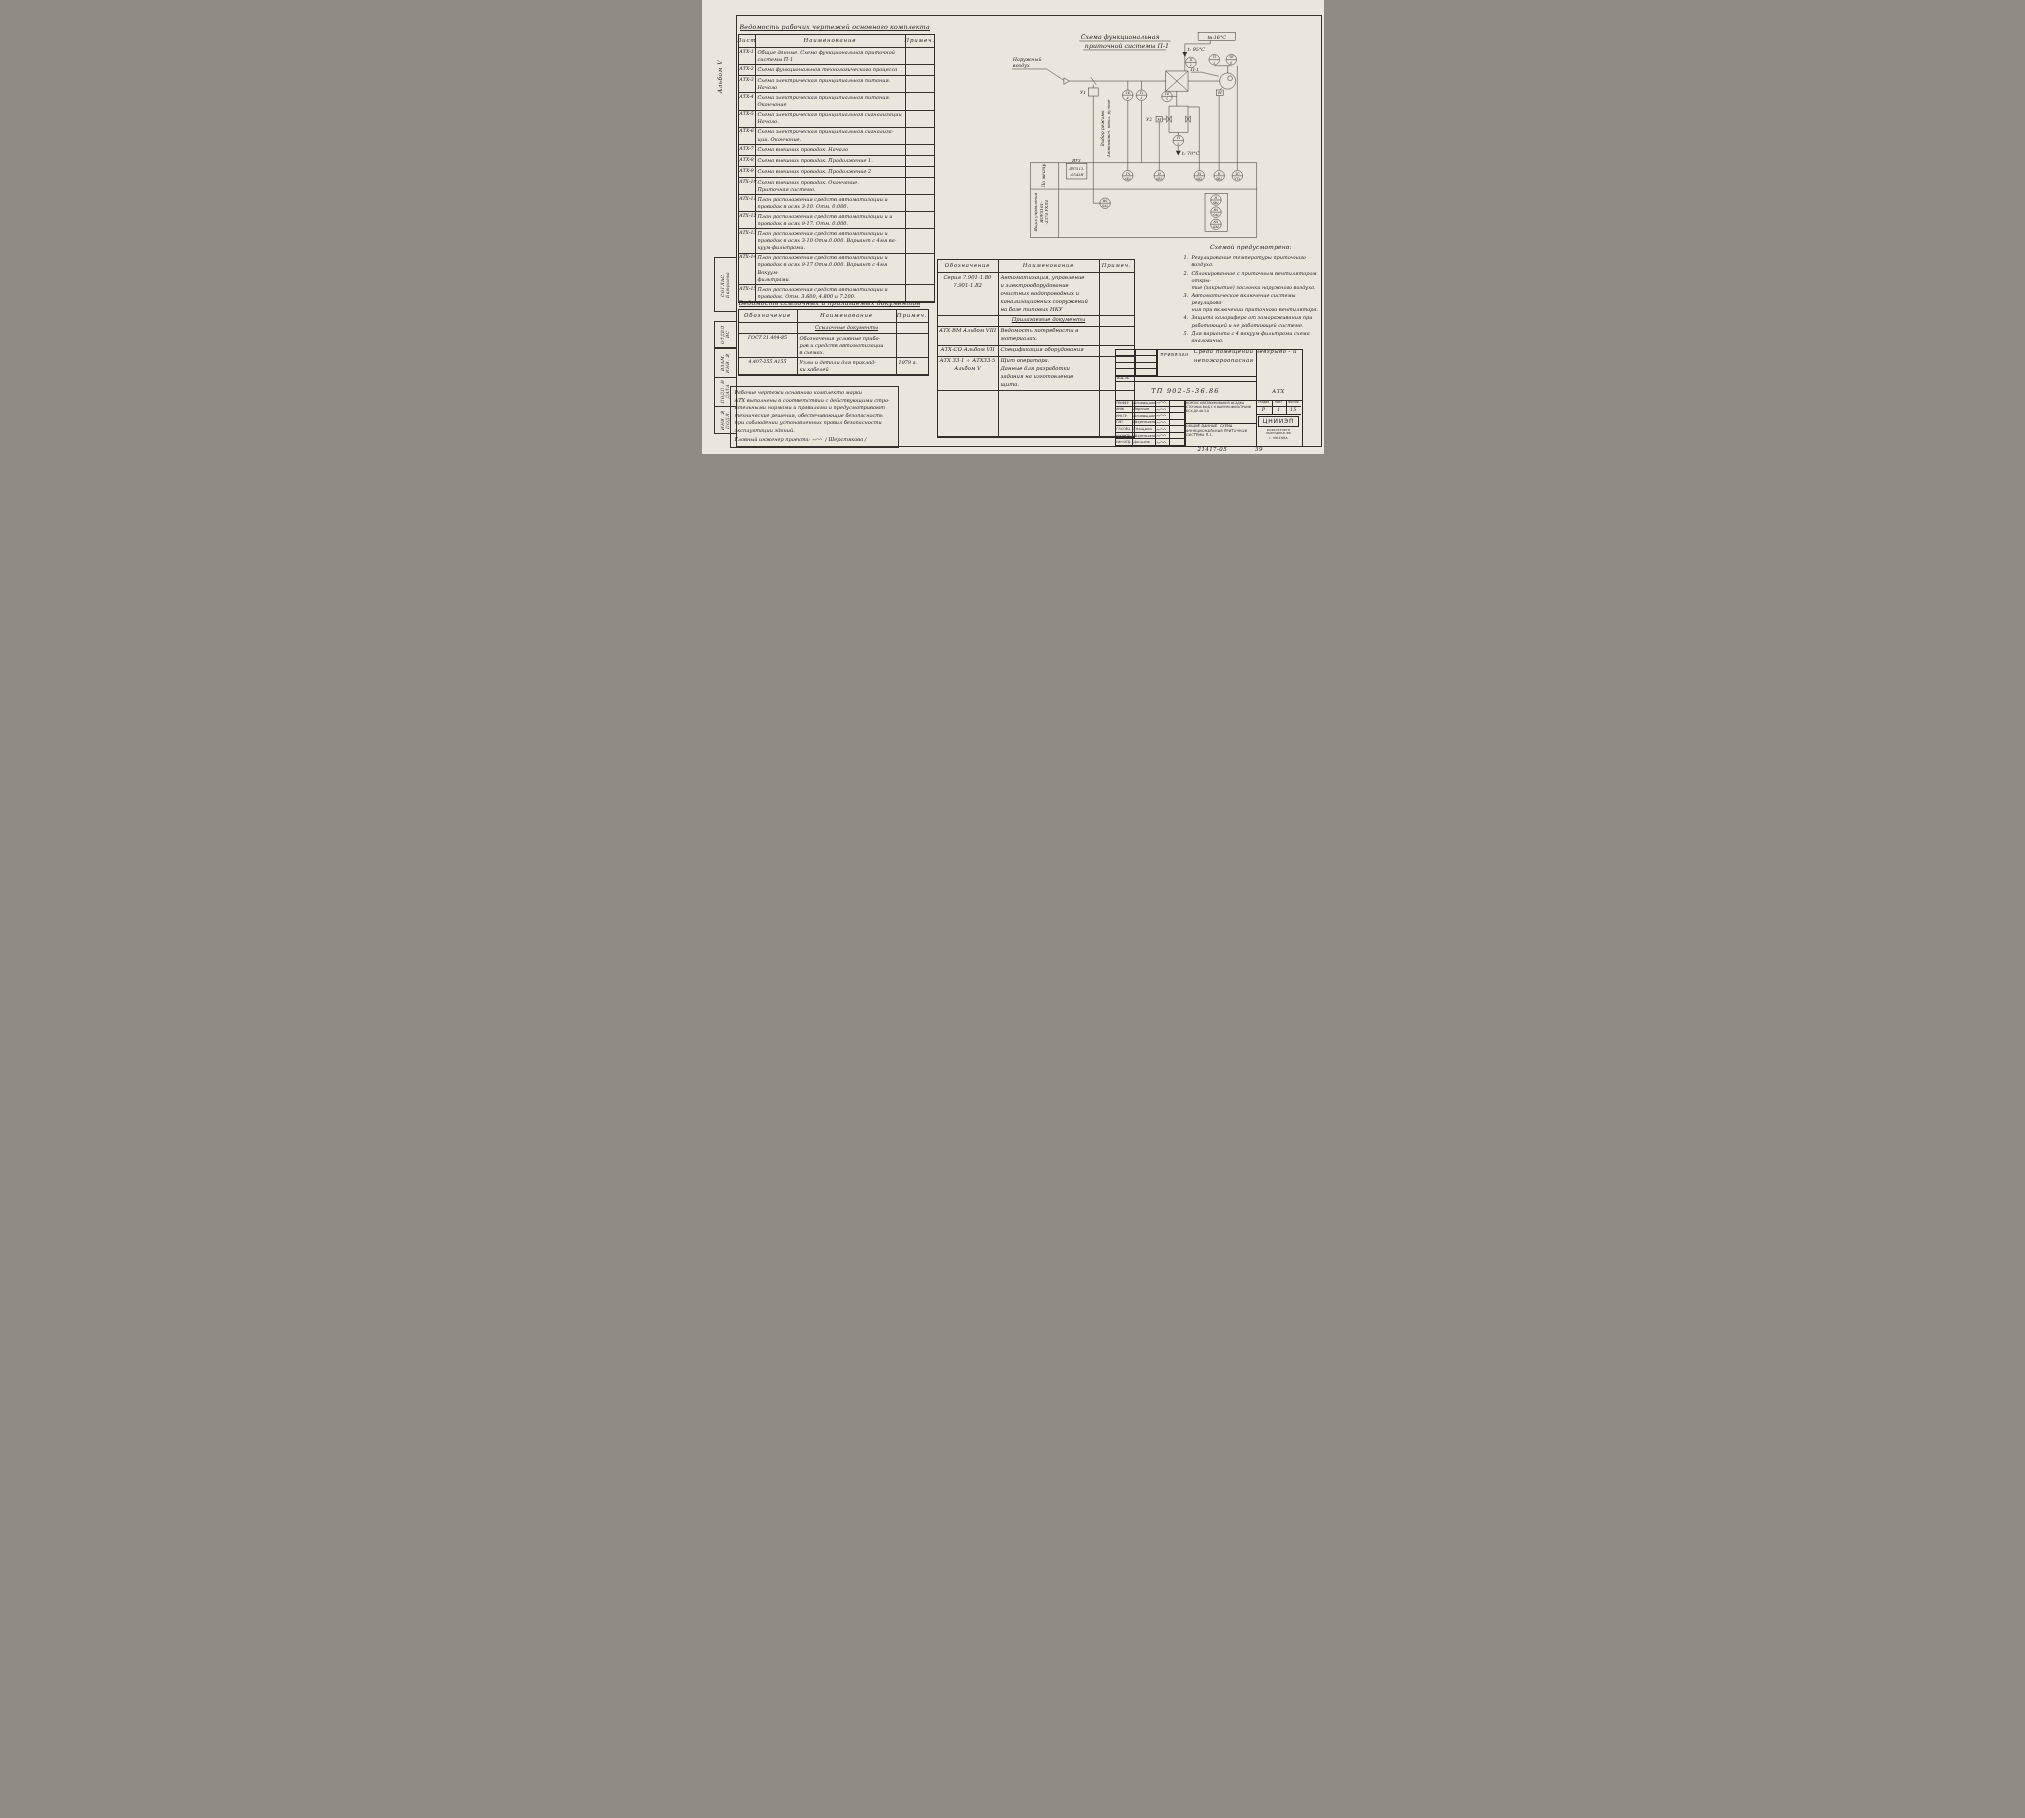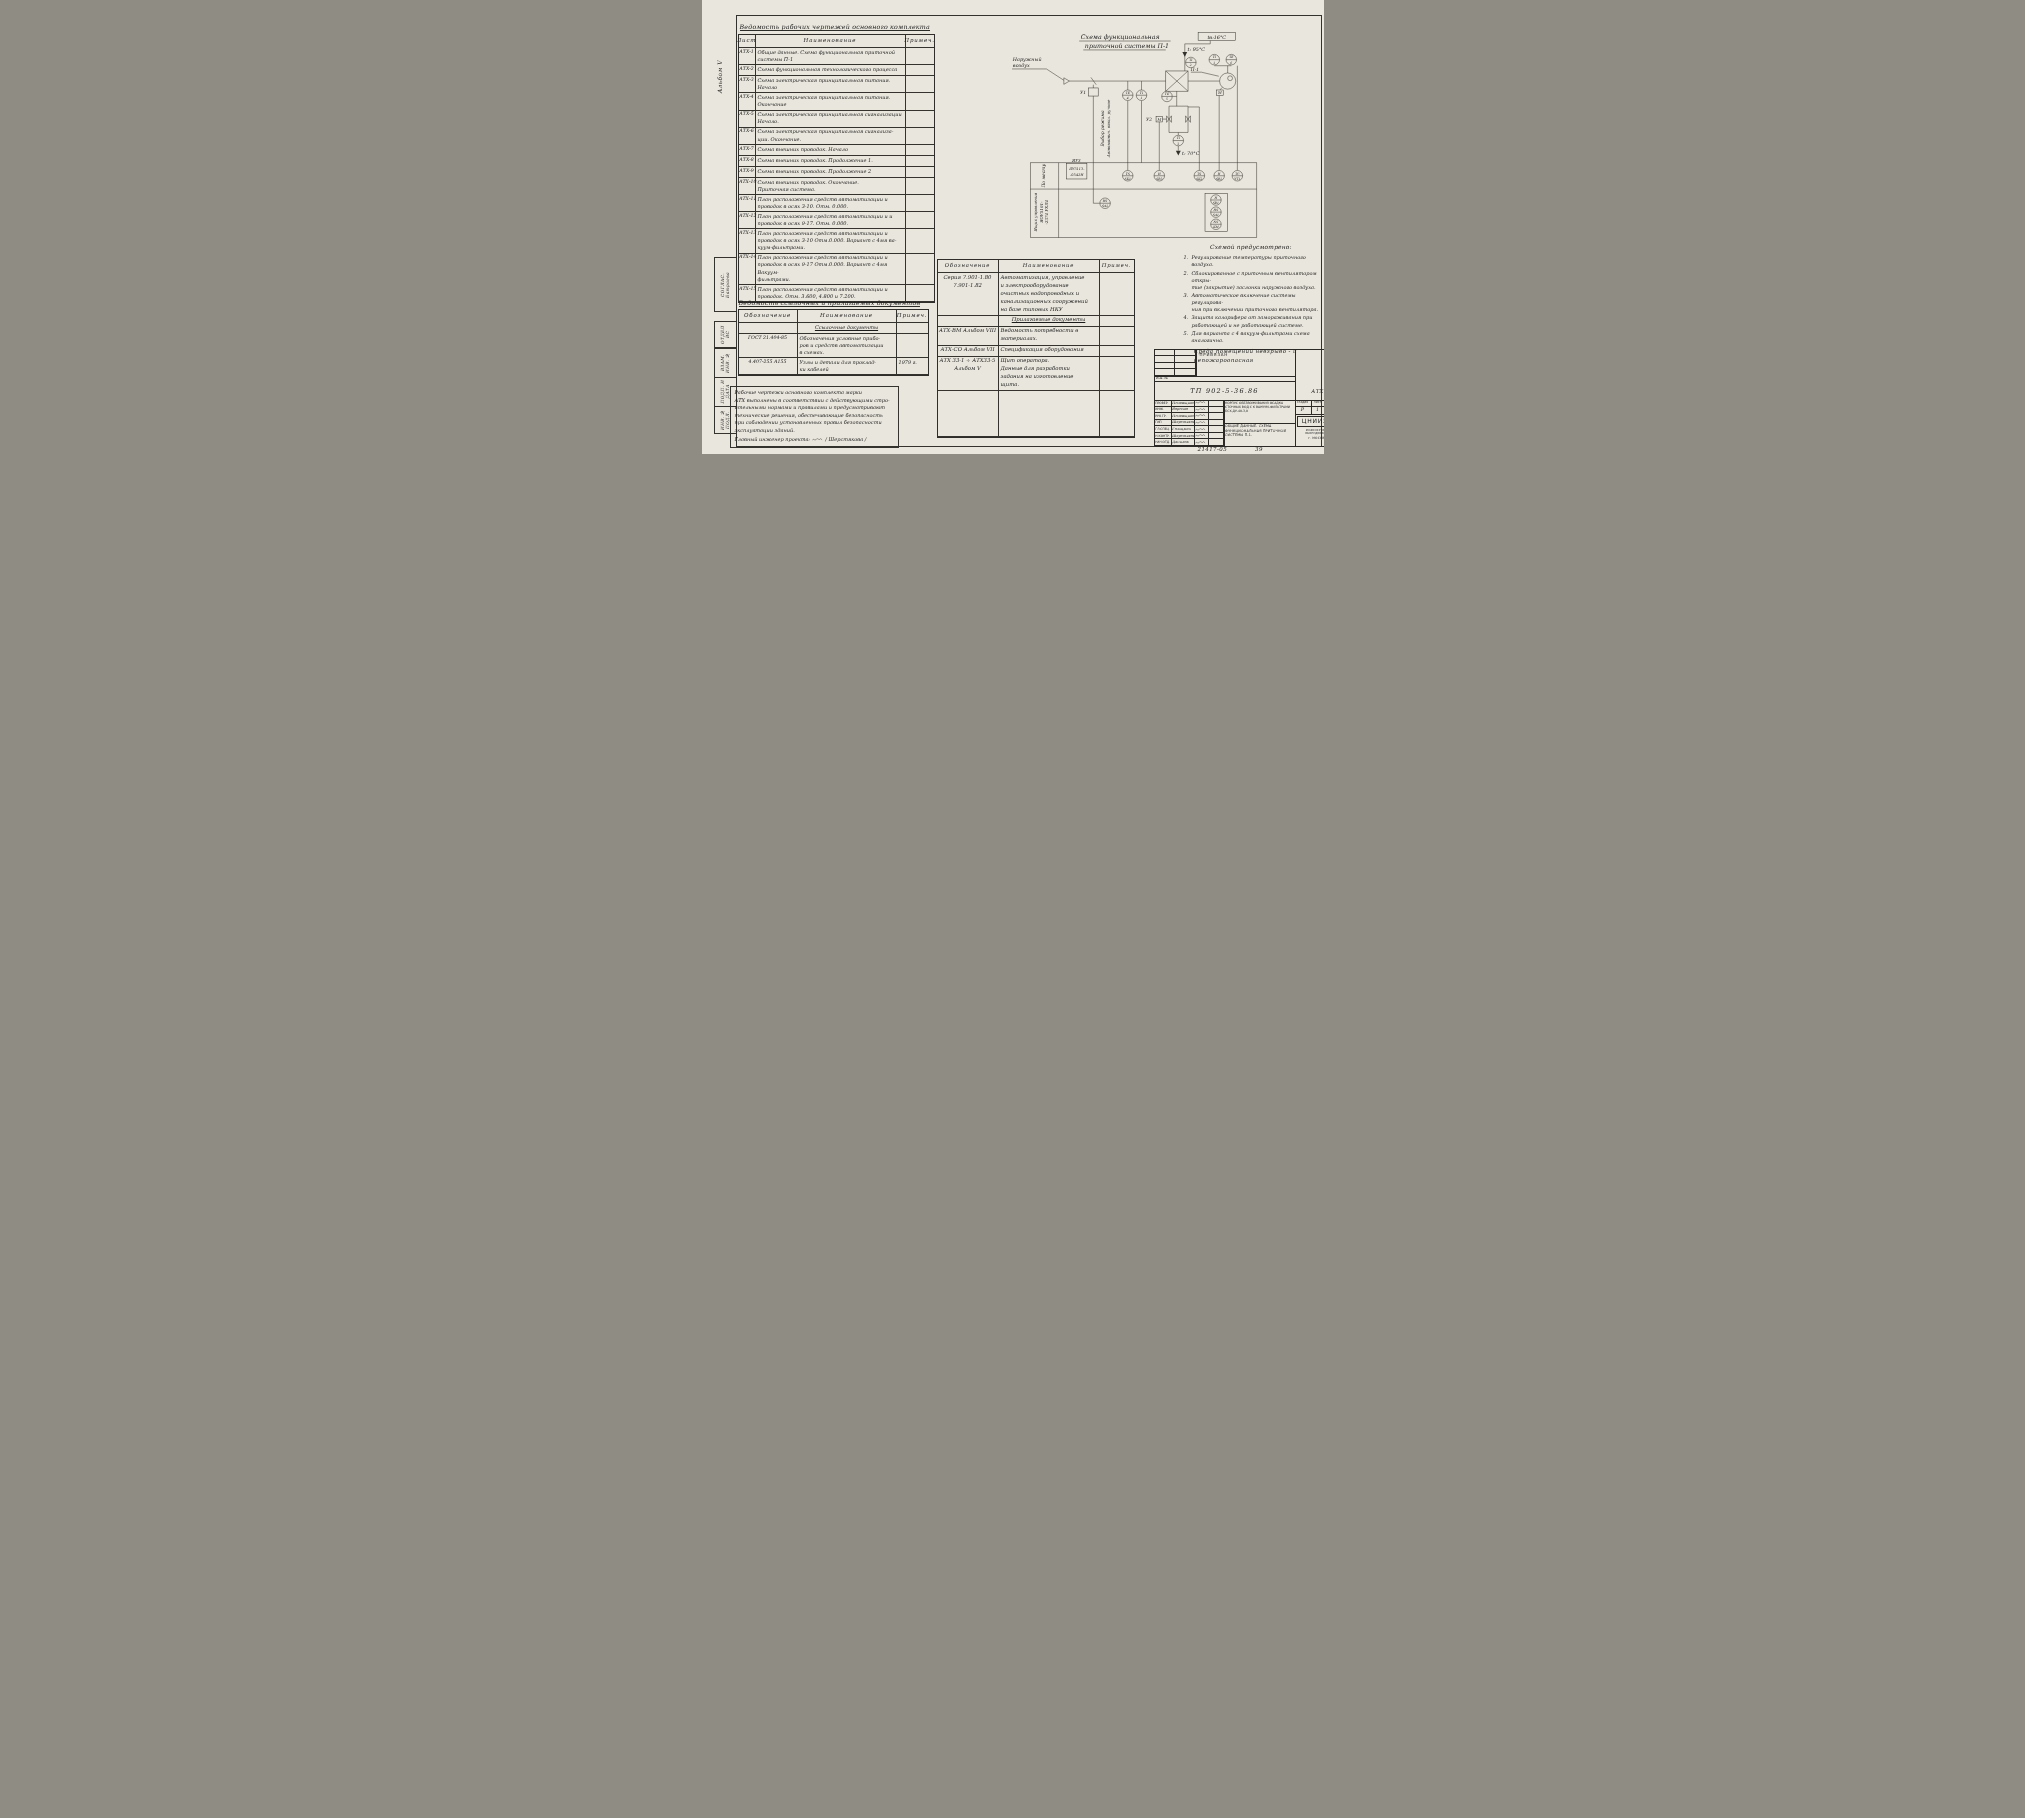--- a/index.html
+++ b/index.html
@@ -40,21 +40,21 @@
   .prov-env{margin:3.2px 0 0 11.3px;font-size:5.5px;letter-spacing:0.4px;white-space:pre-line;line-height:1.55}
   
   svg text{font-family:"DejaVu Serif",serif;font-style:italic;fill:#1c1c1c}
   .ln{stroke:#33312b;stroke-width:1.25;fill:none}
   .lnf{fill:#33312b;stroke:none}
   .bub{stroke:#33312b;stroke-width:1.25;fill:#e9e6dd}
   .itxt{font-size:7.6px;text-anchor:middle}
   .s15{font-size:15.5px}.s12{font-size:12px}.s11{font-size:11px}.s10{font-size:10px}.s9{font-size:9px}.s8{font-size:8.5px}
   .mid{text-anchor:middle}.enda{text-anchor:end}
   
-  .tb{position:absolute;left:452px;top:349px;width:186px;height:96px;border:0.7px solid #2b2a26}
+  .tb{position:absolute;left:413px;top:349px;width:186px;height:96px;border:0.7px solid #2b2a26}
   .tb .hl{position:absolute;border-top:0.5px solid #2b2a26}
   .tb .vl{position:absolute;border-left:0.5px solid #2b2a26}
   .tb-cell{position:absolute;display:flex;align-items:center;justify-content:center;overflow:hidden}
   .tb-privyazan{position:absolute;left:45px;top:1.6px;font-size:4px;font-style:normal;letter-spacing:0.8px;font-family:"DejaVu Sans",sans-serif}
   .tb-inv{position:absolute;left:1.6px;top:26px;font-size:3.2px;font-style:normal;font-family:"DejaVu Sans",sans-serif}
   .tb-doc{font-size:6.5px;letter-spacing:1.2px}
   .tb-mark{font-size:5.3px;letter-spacing:0.4px}
   .minigrid{position:absolute;left:0;top:0;width:41px;height:25.5px;display:grid;
             grid-template-columns:1fr 1fr;grid-template-rows:repeat(4,1fr);border-right:0.5px solid #2b2a26}
   .minigrid>div{border-right:0.4px solid #2b2a26;border-bottom:0.4px solid #2b2a26}

